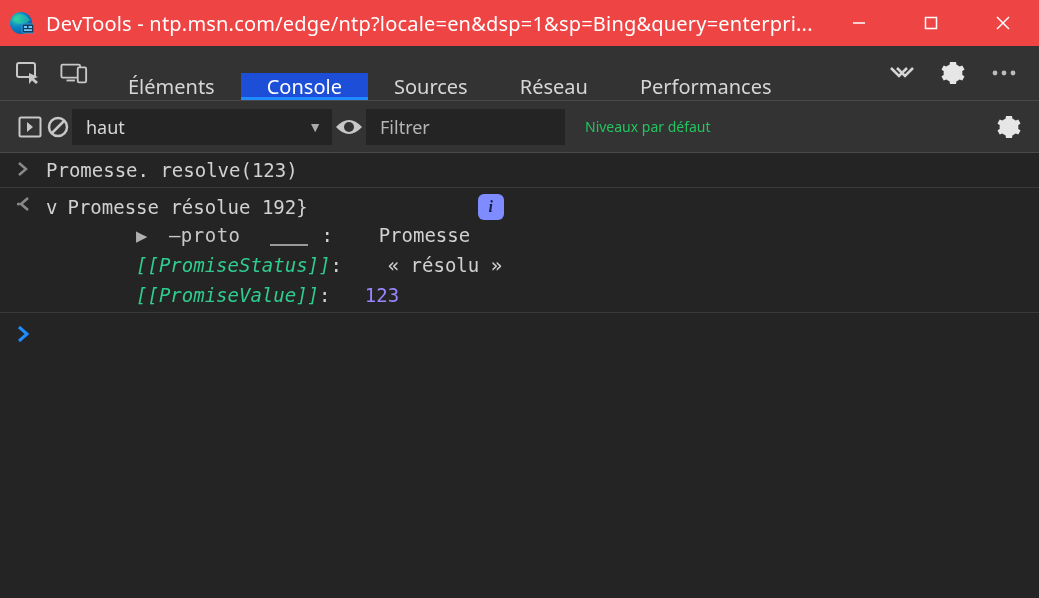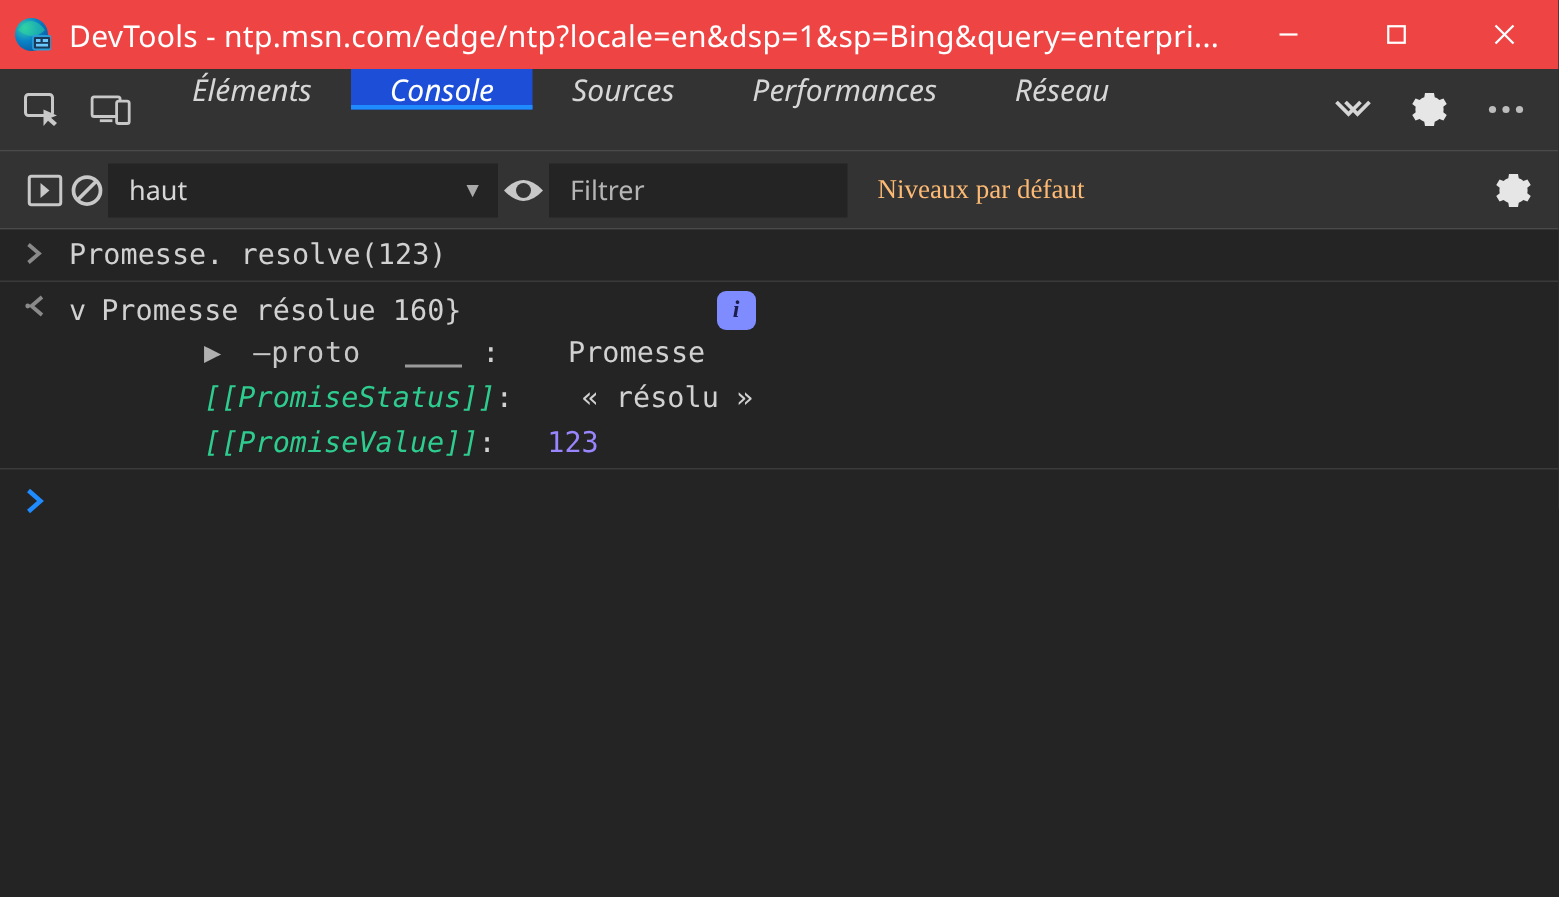--- a/index.html
+++ b/index.html
@@ -42,21 +42,21 @@
   .tabbar-left {
     display: flex; align-items: center;
     padding: 0 6px 0 14px;
     gap: 18px;
   }
   .tool-icon {
     width: 28px; height: 28px;
     display: flex; align-items: center; justify-content: center;
     color: #c8c8c8;
   }
-  .tabs { display: flex; align-items: flex-start; margin-left: 8px; font-style: italic; }
+  .tabs { display: flex; align-items: flex-end; margin-left: 8px; }
   .tab {
     display: flex; align-items: center;
     padding: 0 26px;
     color: #d6d6d6;
     font-size: 20px;
     position: relative;
   }
   .tab.active {
     background: #1d4ed8;
     color: #fff;
@@ -115,23 +115,22 @@
     height: 36px;
     width: 199px;
     color: #d6d6d6;
     font-size: 18px;
     padding: 0 14px;
     font-family: inherit;
   }
   .filter-input::placeholder { color: #b5b5b5; }
   .levels-label {
     margin-left: 20px;
-    font-size: 18px;
-    color: #fdba74;
-    font-family: Liberation Serif, serif;
+    font-size: 14px;
+    color: #22c55e;
   }
   .console-toolbar .spacer { flex: 1; }
 
   
   .console-body {
     flex: 1;
     background: #242424;
     font-family: Consolas, Menlo, monospace;
     font-size: 19px;
     color: #d1d1d1;
@@ -254,24 +253,24 @@
     <div class="tab">
         <span>Éléments</span>
       </div>
     <div class="tab active">
         <span>Console</span>
       </div>
     <div class="tab">
         <span>Sources</span>
       </div>
     <div class="tab">
+        <span>Réseau</span>
+      </div>
+    <div class="tab">
         <span>Performances</span>
-      </div>
-    <div class="tab">
-        <span>Réseau</span>
       </div>
   </div>
   <div class="tabbar-right">
     <div class="chev">
       <svg width="26" height="18" viewBox="0 0 26 18">
           <path d="M2 4 L10 12 L18 4" fill="none" stroke="#d6d6d6" stroke-width="2.5"></path>
           <path d="M8 4 L16 12 L24 4" fill="none" stroke="#d6d6d6" stroke-width="2.5"></path>
         </svg>
     </div>
     <div class="gear">
@@ -340,21 +339,21 @@
   <div class="row" style="border-bottom:none; padding-bottom:2px;">
     <div class="gutter">
       <svg width="14" height="16" viewBox="0 0 14 16">
           <path d="M12 2 L5 8 L12 14" fill="none" stroke="#8a8a8a" stroke-width="2.5"></path>
           <circle cx="2.5" cy="8" r="1.6" fill="#8a8a8a"></circle>
         </svg>
     </div>
     <div class="row-content">
       <div class="inline-flex">
         <span class="plain">v</span>
-        <span class="plain">Promesse résolue 160}</span>
+        <span class="plain">Promesse résolue 192}</span>
         <span class="info-badge">i</span>
       </div>
 
       <div class="sub">
         <span class="arrow-right">▶</span>
         <span class="dashproto">—proto</span>
         <span class="underscores"></span>
         <span class="colon">:</span>
         &nbsp;&nbsp;
         <span class="plain">Promesse</span>

